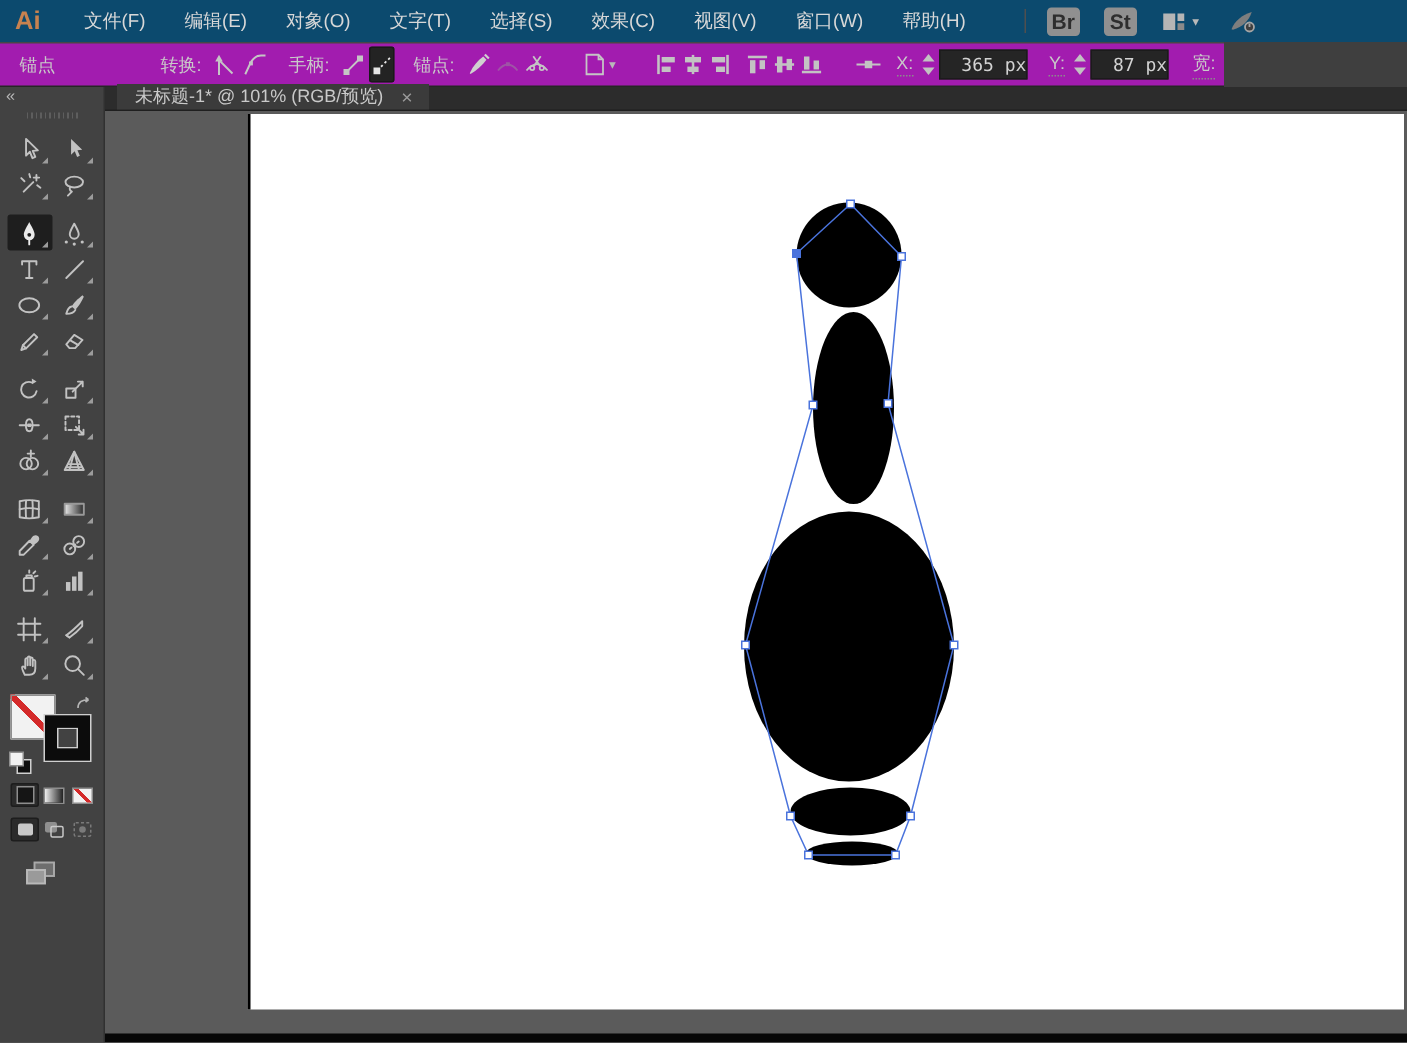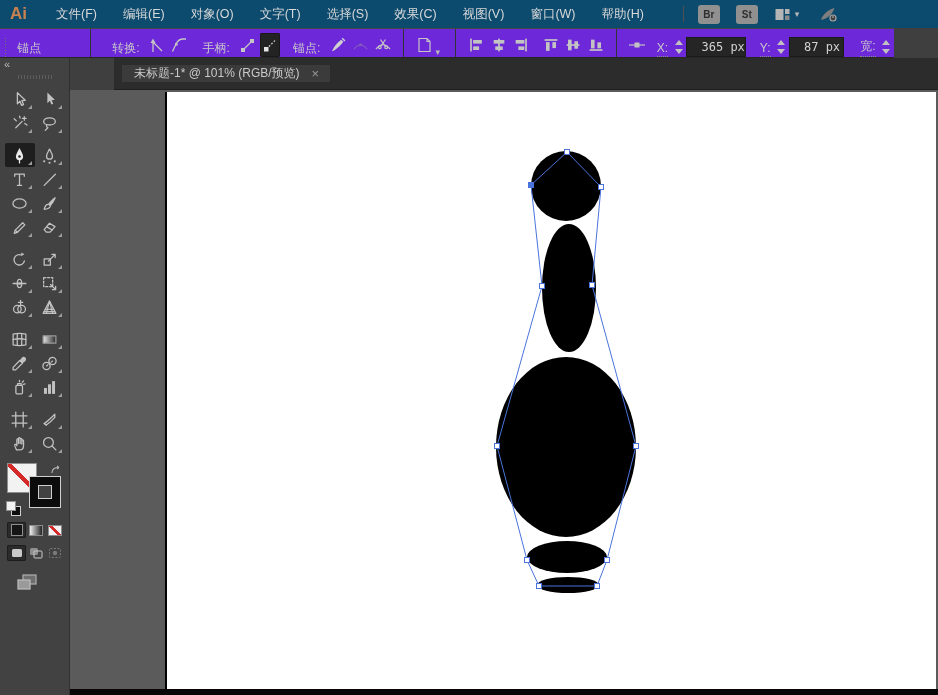--- a/index.html
+++ b/index.html
@@ -11,29 +11,29 @@
   }
   
   .menubar { height:28px; background:#0c4a6e; display:flex; align-items:center; padding-left:10px; }
   .ai-logo { font-size:17px; font-weight:bold; color:#C8824F; margin-right:16px; letter-spacing:0; }
   .menus { display:flex; height:100%; }
   .menu-item { padding:0 13px; font-size:12.5px; color:#D8D8D8; line-height:28px; cursor:default; }
   .mb-right { display:flex; align-items:center; margin-left:12px; }
   .mb-sep { width:1px; height:16px; background:#4F4F4F; margin:0 14px; }
   .mini-btn {
     width:22px; height:19px; background:#909090; color:#2E2E2E; border-radius:3px;
-    font-size:10px; font-weight:bold; display:flex; align-items:center; justify-content:center;
+    font-size:14px; font-weight:bold; display:flex; align-items:center; justify-content:center;
     margin-right:16px;
   }
   .ws-icon { margin-right:4px; }
   .chev { color:#B9B9B9; font-size:9px; margin-right:20px; }
   
   .controlbar {
-    height:30px; background:#6d28d9; border-top:1px solid #474747; border-bottom:1px solid #262626;
-    display:flex; align-items:flex-end; padding-left:4px; overflow:hidden; width:894px;
+    height:30px; background:#a21caf; border-top:1px solid #474747; border-bottom:1px solid #262626;
+    display:flex; align-items:center; padding-left:4px; overflow:hidden; width:816px;
   }
   .cb-grip { width:5px; height:20px; margin-right:9px;
     background-image:radial-gradient(#6E6E6E 0.8px, transparent 0.9px); background-size:3px 3px; }
   .cb-label { font-size:12px; color:#C9C9C9; white-space:nowrap; }
   .cb-label.panel { margin-right:30px; min-width:34px; }
   .cb-sep { width:1px; height:28px; background:#333; margin:0 9px; }
   .cb-btn { width:24px; height:24px; display:flex; align-items:center; justify-content:center;
     margin:0 1px; border-radius:2px; position:relative; }
   .cb-btn.active { background:#232323; box-shadow:inset 0 0 0 1px #191919; }
   .cb-btn.disabled { opacity:.45; }
@@ -73,21 +73,21 @@
   .defaults { position:absolute; left:0; bottom:-2px; width:13px; height:13px; }
   .defaults .b { position:absolute; right:0; bottom:0; width:8px; height:8px; background:#0E0E0E; box-shadow:0 0 0 1px #CFCFCF; }
   .defaults .w { position:absolute; left:0; top:0; width:8px; height:8px; background:#F2F2F2; box-shadow:0 0 0 1px #8F8F8F; }
   .mode-row { display:flex; margin:9px 0 0 7px; }
   .mode-cell { width:19px; height:16px; display:flex; align-items:center; justify-content:center; border-radius:2px; }
   .mode-cell.pressed { background:#2B2B2B; box-shadow:inset 0 0 0 1px #1D1D1D; }
   .draw-row { display:flex; margin:7px 0 0 7px; }
   .screenmode { margin:12px 0 0 16px; }
   
   .content { flex:1; display:flex; flex-direction:column; min-width:0; }
-  .tabbar { height:32px; background:#2C2C2C; display:flex; align-items:center; border-bottom:1px solid #1F1F1F;margin-left:44px; }
+  .tabbar { height:16px; background:#2C2C2C; display:flex; align-items:flex-end; border-bottom:1px solid #1F1F1F; }
   .tab { margin-left:8px; background:#3B3B3B; display:flex; align-items:center; padding:0 11px 0 12px;
     font-size:12px; color:#C9C9C9; }
   .tab .close { margin-left:12px; color:#9A9A9A; font-size:13px; line-height:1; }
   .canvas { flex:1; position:relative; background:#5B5B5B; overflow:hidden; }
   .artboard { position:absolute; left:95px; top:2px; width:771px; height:597px; background:#FFFFFF;
     border-left:2px solid #000; }
   #art { position:absolute; left:0; top:0; }
   .bottomstrip { position:absolute; left:0; bottom:0; width:100%; height:6px; background:#070707; }
 </style>
 </head>

